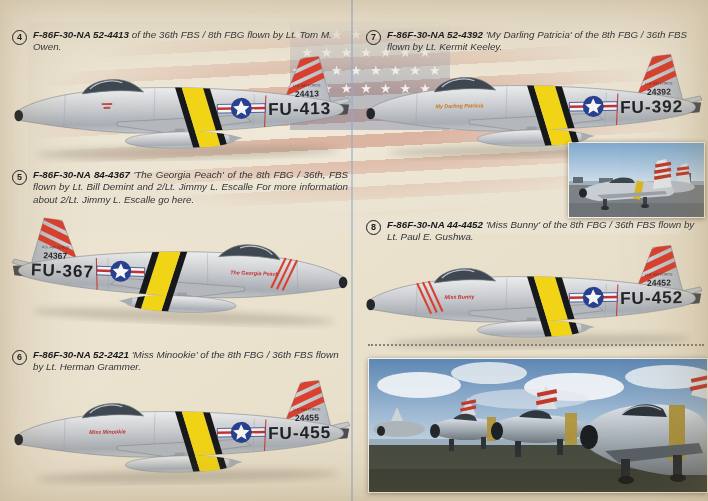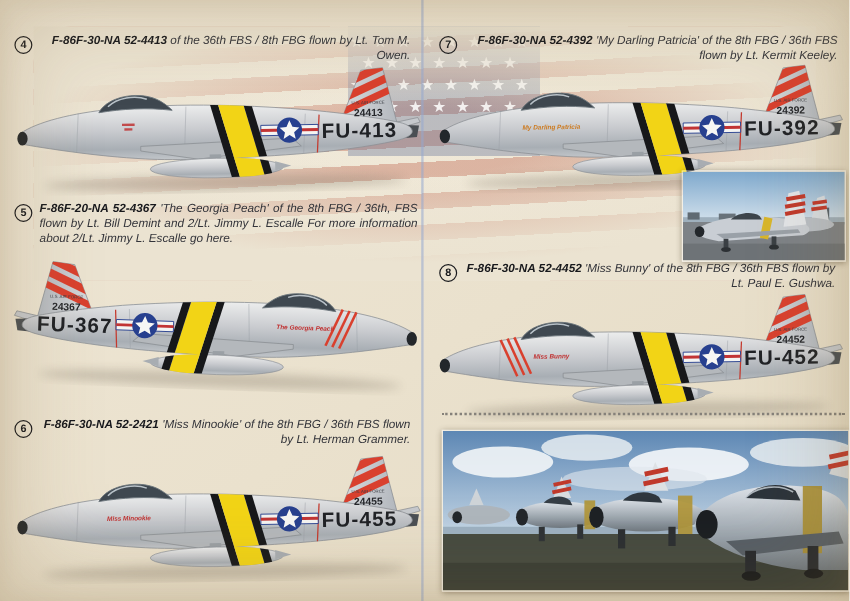--- a/index.html
+++ b/index.html
@@ -37,21 +37,21 @@
   }
   
   .entry-header{ position:absolute; z-index:5; }
   .num-badge{
     position:absolute; left:0; top:1px; width:13px; height:13px;
     border:1.7px solid #17181c; border-radius:50%;
     font:700 9px/13px "Liberation Sans", sans-serif; color:#17181c; text-align:center;
   }
   .entry-text{
     margin:0; padding-left:21px;
-    font:italic 9.8px/12.3px "Liberation Sans", sans-serif; color:#33343a;text-align:right;
+    font:italic 9.8px/12.3px "Liberation Sans", sans-serif; color:#33343a;
   }
   .entry-text b{ font-weight:700; color:#17181c; }
   .justify{ text-align:justify; }
   
   .plane{ position:absolute; z-index:5; }
   .plane svg{ display:block; width:100%; height:auto; }
   
   .photo{
     position:absolute; z-index:6; overflow:hidden;
     box-shadow:0 1px 5px rgba(60,45,20,0.45);
@@ -147,21 +147,21 @@
     <text x="303" y="65.5" font-size="18" font-weight="bold" fill="#202226" text-anchor="middle" style="letter-spacing:1px" font-family="Liberation Sans, sans-serif">FU-413</text>
 
     <rect x="96" y="50" width="11" height="2" fill="#c03232" opacity="0.85"></rect>
     <rect x="98" y="54" width="7" height="2" fill="#c03232" opacity="0.85"></rect>
   </svg>
     </div>
 
   <div class="entry-header" style="left:12px;top:169px;width:336px;">
     <span class="num-badge">5</span>
     <p class="entry-text justify">
-      <b>F-86F-20-NA 52-4367</b>
+      <b>F-86F-30-NA 84-4367</b>
       <span>'The Georgia Peach' of the 8th FBG / 36th, FBS flown by Lt. Bill Demint and 2/Lt. Jimmy L. Escalle For more information about 2/Lt. Jimmy L. Escalle go here.</span>
     </p>
   </div>
   <div class="plane" style="left:8px;top:218px;width:344px;transform:rotate(2deg);">
   <svg viewBox="0 0 360 112" xmlns="http://www.w3.org/2000/svg">
     <defs>
       <linearGradient id="fus1" x1="0" y1="0" x2="0" y2="1">
         <stop offset="0" stop-color="#eceded"></stop>
             <stop offset="0.45" stop-color="#c9cbcf"></stop>
         <stop offset="0.8" stop-color="#a8aeb4"></stop>
@@ -400,21 +400,21 @@
       <rect x="34" y="56" width="4" height="8" fill="#3a3f44"></rect>
       <rect x="74" y="54" width="4" height="8" fill="#3a3f44"></rect>
       <ellipse cx="36" cy="65" rx="4" ry="2" fill="#2c3034"></ellipse>
       <ellipse cx="76" cy="63" rx="4" ry="2" fill="#2c3034"></ellipse>
     </svg>
   </div>
 
   <div class="entry-header" style="left:366px;top:219px;width:330px;">
     <span class="num-badge">8</span>
     <p class="entry-text">
-      <b>F-86F-30-NA 52-4452</b>
+      <b>F-86F-30-NA 44-4452</b>
       <span>'Miss Bunny' of the 8th FBG / 36th FBS flown by Lt. Paul E. Gushwa.</span>
     </p>
   </div>
   <div class="plane" style="left:362px;top:243px;width:344px;transform:rotate(-1deg);">
   <svg viewBox="0 0 360 112" xmlns="http://www.w3.org/2000/svg">
     <defs>
       <linearGradient id="fus4" x1="0" y1="0" x2="0" y2="1">
         <stop offset="0" stop-color="#eceded"></stop>
             <stop offset="0.45" stop-color="#c9cbcf"></stop>
         <stop offset="0.8" stop-color="#a8aeb4"></stop>

